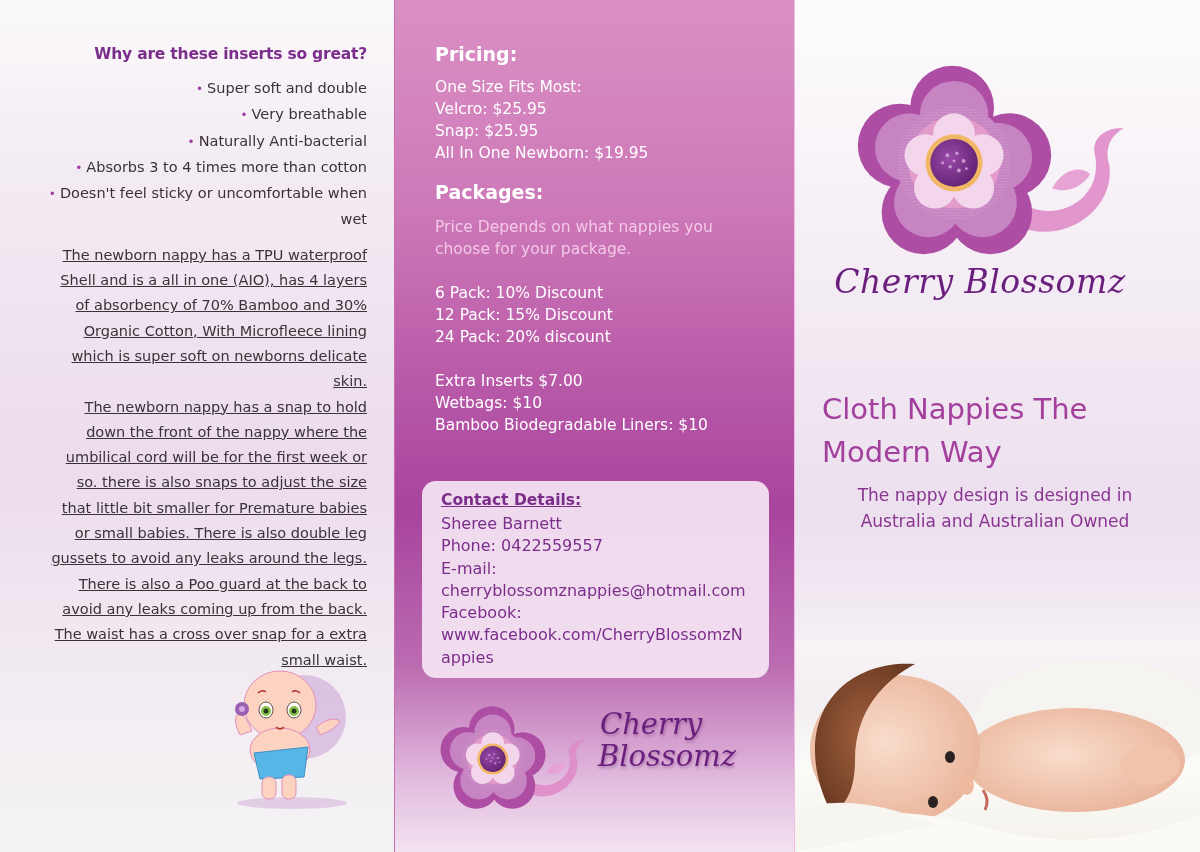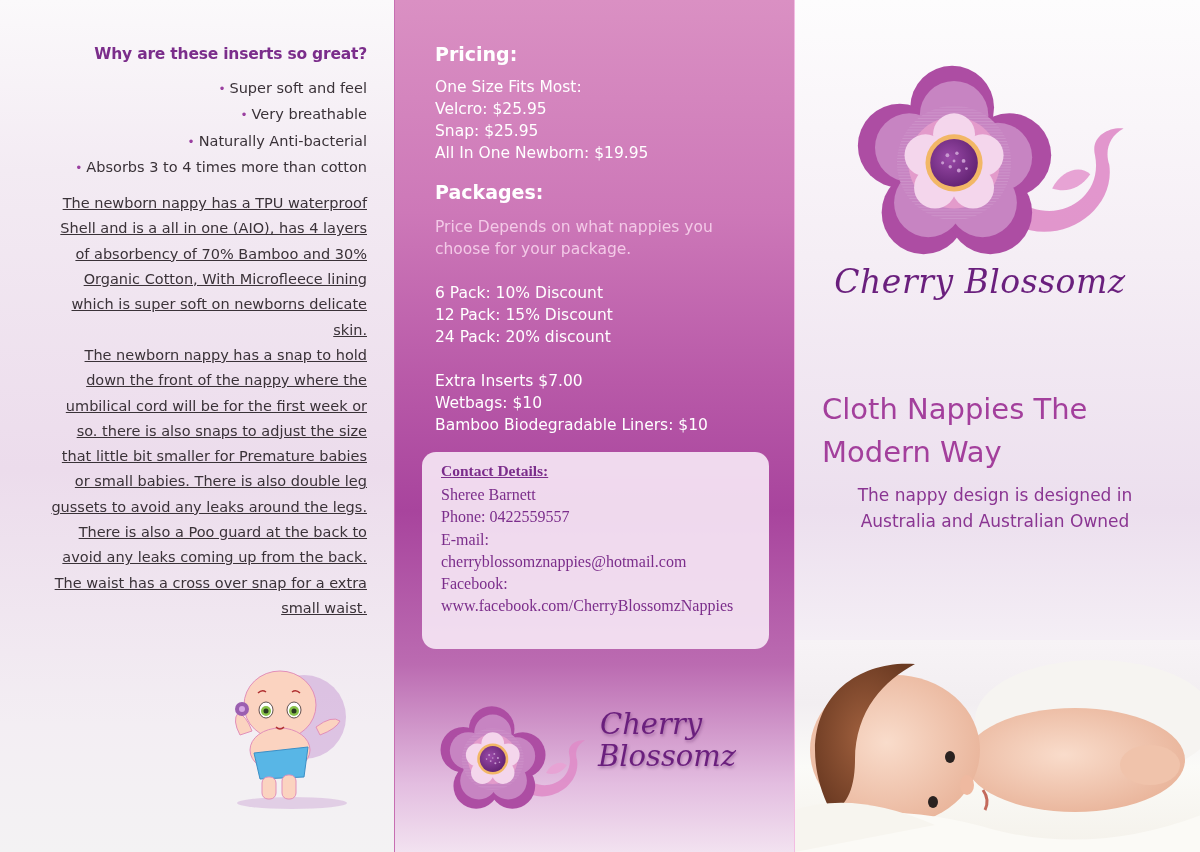--- a/index.html
+++ b/index.html
@@ -29,26 +29,25 @@
     border-left: 1px solid #c76fb2;
   }
   .mid-content { position: absolute; left: 40px; top: 40px; width: 340px; color: #ffffff; }
   .mid-heading { font-size: 19px; font-weight: bold; line-height: 28px; margin-bottom: 8px; }
   .mid-line { font-size: 15.5px; line-height: 22px; }
   .mid-muted { color: #f3c9e7; }
   .gap { height: 22px; }
   .gap-s { height: 14px; }
 
   .contact-box {
-    position: absolute; left: 27px; top: 452px; width: 347px; height: 197px;
+    position: absolute; left: 27px; top: 481px; width: 347px; height: 197px;
     background: rgba(245, 230, 244, 0.92);
     border-radius: 14px;
     padding: 8px 19px;
     color: #7b2d8b;
-    font-family: Liberation Serif, serif;
   }
   .contact-title { font-size: 15.5px; font-weight: bold; text-decoration: underline; line-height: 22px; margin-bottom: 2px; }
   .contact-line { font-size: 16px; line-height: 22.3px; word-break: break-all; }
 
   .mid-logo { position: absolute; left: 45px; top: 700px; width: 320px; height: 110px; }
   .mid-logo-text { position: absolute; left: 158px; top: 8px; font-family: "DejaVu Serif", serif; font-style: italic; font-size: 29px; line-height: 32px; color: #6a1f7d; text-shadow: 1px 2px 3px rgba(80,20,90,0.35); }
 
   
   .panel-right {
     left: 794px; width: 406px;
@@ -113,24 +112,25 @@
       <circle cx="92" cy="96" r="1.5" fill="#c799cf"></circle>
       <circle cx="105" cy="104" r="1.5" fill="#c799cf"></circle>
     </g>
   </defs>
 </svg>
 
 <section class="panel panel-left">
   <div class="left-content">
     <h2 class="left-title">Why are these inserts so great?</h2>
     <ul class="bullet-list">
-      <li><span class="bullet-dot">•</span><span>Super soft and feel</span></li>
+      <li><span class="bullet-dot">•</span><span>Super soft and double</span></li>
       <li><span class="bullet-dot">•</span><span>Very breathable</span></li>
       <li><span class="bullet-dot">•</span><span>Naturally Anti-bacterial</span></li>
       <li><span class="bullet-dot">•</span><span>Absorbs 3 to 4 times more than cotton</span></li>
+      <li><span class="bullet-dot">•</span><span>Doesn't feel sticky or uncomfortable when wet</span></li>
     </ul>
     <p class="body-text">The newborn nappy has a TPU waterproof Shell and is a all in one (AIO), has 4 layers of absorbency of 70% Bamboo and 30% Organic Cotton, With Microfleece lining which is super soft on newborns delicate skin.
 The newborn nappy has a snap to hold down the front of the nappy where the umbilical cord will be for the first week or so. there is also snaps to adjust the size that little bit smaller for Premature babies or small babies. There is also double leg gussets to avoid any leaks around the legs. There is also a Poo guard at the back to avoid any leaks coming up from the back. The waist has a cross over snap for a extra small waist.</p>
   </div>
 
   <svg class="cartoon-baby" viewBox="0 0 140 145">
     <ellipse cx="70" cy="138" rx="55" ry="6" fill="#d6b8dc" opacity="0.6"></ellipse>
     <circle cx="82" cy="52" r="42" fill="#caa0d6" opacity="0.55"></circle>
     <ellipse cx="58" cy="40" rx="36" ry="34" fill="#fbd3c0" stroke="#e28fb9" stroke-width="1"></ellipse>
     <path d="M18,70 Q10,55 16,48 Q24,50 30,66 Z" fill="#fbd3c0" stroke="#e28fb9" stroke-width="1"></path>

